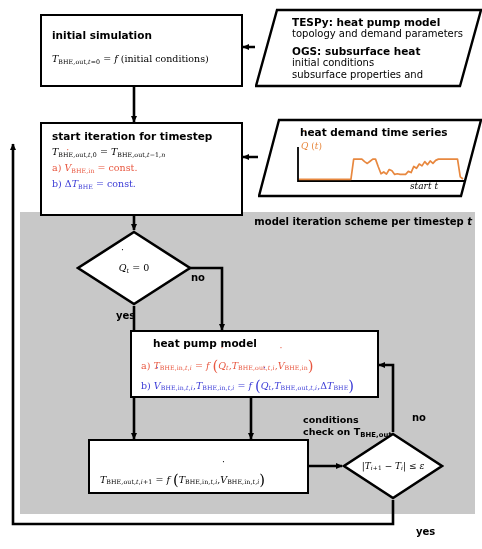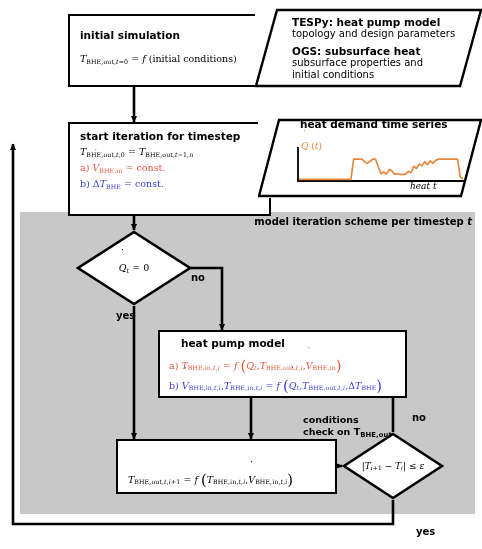--- a/index.html
+++ b/index.html
@@ -2,21 +2,21 @@
 <html><head>
 <meta charset="utf-8">
 <style>
   html,body{margin:0;padding:0;background:#fff;}
   body{width:482px;height:549px;position:relative;overflow:hidden;
        font-family:"DejaVu Sans","Liberation Sans",sans-serif;}
   #canvas{position:absolute;inset:0;width:482px;height:549px;}
   .node{position:absolute;box-sizing:border-box;}
 
   
-  .box{background:#fff;border:2.5px solid #000;box-sizing:border-box;margin-left:28px;}
+  .box{background:#fff;border:2.5px solid #000;box-sizing:border-box;}
   .box-title{font-weight:bold;font-size:10.5px;color:#000;line-height:1.15;}
   .eq{font-family:"DejaVu Serif","Liberation Serif",serif;font-size:9.5px;color:#000;
       line-height:1.35;white-space:nowrap;}
   .eq.red{color:#E8563F;}
   .eq.blue{color:#3B3BD6;}
   sub{font-size:0.66em;vertical-align:-0.28em;letter-spacing:.1px;}
   .dot{position:relative;}
   .dot::after{content:"\02D9";position:absolute;left:50%;top:-0.62em;
       transform:translateX(-52%);font-size:1.15em;line-height:0;}
 
@@ -91,56 +91,56 @@
       <i>T</i><sub>BHE,out,<i>t</i>=0</sub> = <i>f</i> (initial conditions)
     </div>
   </div>
 
   <div class="para" style="left:255px;top:8px;width:227px;height:80px;">
     <svg class="para-shape" viewBox="0 0 227 80" preserveAspectRatio="none">
       <polygon points="22,2 226,2 205,78 1,78" fill="#fff" stroke="#000" stroke-width="2.4"></polygon>
     </svg>
     <div style="position:absolute;left:37px;top:8px;width:186px;">
       <div class="box-title">TESPy: heat pump model</div>
-      <div style="font-size:10px;line-height:1.25;">topology and design parameters</div>
+      <div style="font-size:10px;line-height:1.25;">topology and demand parameters</div>
       <div class="box-title" style="margin-top:4px;">OGS: subsurface heat</div>
+      <div style="font-size:10px;line-height:1.25;">initial conditions</div>
       <div style="font-size:10px;line-height:1.25;">subsurface properties and</div>
-      <div style="font-size:10px;line-height:1.25;">initial conditions</div>
     </div>
   </div>
 
   <div class="node box" style="left:40px;top:122px;width:203px;height:94px;">
     <div class="box-title" style="position:absolute;left:10px;top:6px;">start iteration for timestep</div>
     <div class="eq" style="position:absolute;left:10px;top:22px;">
       <i>T</i><sub>BHE,out,<i>t</i>,0</sub> = <i>T</i><sub>BHE,out,<i>t</i>−1,<i>n</i></sub>
     </div>
     <div class="eq red" style="position:absolute;left:10px;top:38px;">
       a) <span class="dot"><i>V</i></span><sub>BHE,in</sub> = const.
     </div>
     <div class="eq blue" style="position:absolute;left:10px;top:54px;">
       b) Δ<i>T</i><sub>BHE</sub> = const.
     </div>
   </div>
 
   <div class="para" style="left:258px;top:118px;width:224px;height:80px;">
     <svg class="para-shape" viewBox="0 0 224 80" preserveAspectRatio="none">
       <polygon points="21,2 223,2 203,78 1,78" fill="#fff" stroke="#000" stroke-width="2.4"></polygon>
     </svg>
-    <div class="box-title" style="position:absolute;left:42px;top:0;">heat demand time series</div>
+    <div class="box-title" style="position:absolute;left:42px;top:8px;">heat demand time series</div>
 
     <div class="chartwrap" style="left:30px;top:25px;width:180px;height:50px;">
       <svg viewBox="0 0 180 50" width="180" height="50" preserveAspectRatio="none">
 
         <path d="M10,4 L10,38 L176,38" stroke="#000" stroke-width="1.8" fill="none"></path>
         <polyline id="demand-line" fill="none" stroke="#E8883F" stroke-width="1.7" stroke-linejoin="round" points="11.00,36.28 13.73,36.28 16.47,36.28 19.20,36.28 21.93,36.28 24.67,36.28 27.40,36.28 30.13,36.28 32.87,36.28 35.60,36.28 38.33,36.28 41.07,36.28 43.80,36.28 46.53,36.28 49.27,36.28 52.00,36.28 54.73,36.28 57.47,36.28 60.20,36.28 62.93,36.28 65.67,16.15 68.40,16.15 71.13,16.15 73.87,16.15 76.60,18.59 79.33,20.42 82.07,18.29 84.80,16.15 87.53,16.15 90.27,23.77 93.00,30.79 95.73,28.96 98.47,31.09 101.20,26.52 103.93,27.74 106.67,31.40 109.40,30.79 112.13,31.40 114.87,31.40 117.60,31.40 120.33,28.35 123.07,29.57 125.80,23.47 128.53,25.30 131.27,21.03 134.00,22.86 136.73,18.59 139.47,21.64 142.20,17.98 144.93,20.42 147.67,17.37 150.40,16.15 153.13,16.15 155.87,16.15 158.60,16.15 161.33,16.15 164.07,16.15 166.80,16.15 169.53,16.15 172.27,33.84 175.00,35.98"></polyline>
       </svg>
       <div class="axlbl q-lbl" style="left:13px;top:-2px;">
         <span class="dot"><i>Q</i></span> (<i>t</i>)
       </div>
-      <div class="axlbl" style="left:122px;top:38px;"><i>heat t</i></div>
+      <div class="axlbl" style="left:122px;top:38px;"><i>start t</i></div>
     </div>
   </div>
 
   <div class="diamond" style="left:76px;top:230px;width:116px;height:76px;">
     <svg width="116" height="76" style="position:absolute;left:0;top:0;">
       <polygon points="58,2 114,38 58,74 2,38" fill="#fff" stroke="#000" stroke-width="2.6"></polygon>
     </svg>
     <div class="dtxt">
       <span class="dot"><i>Q</i></span><sub><i>t</i></sub> = 0
     </div>

